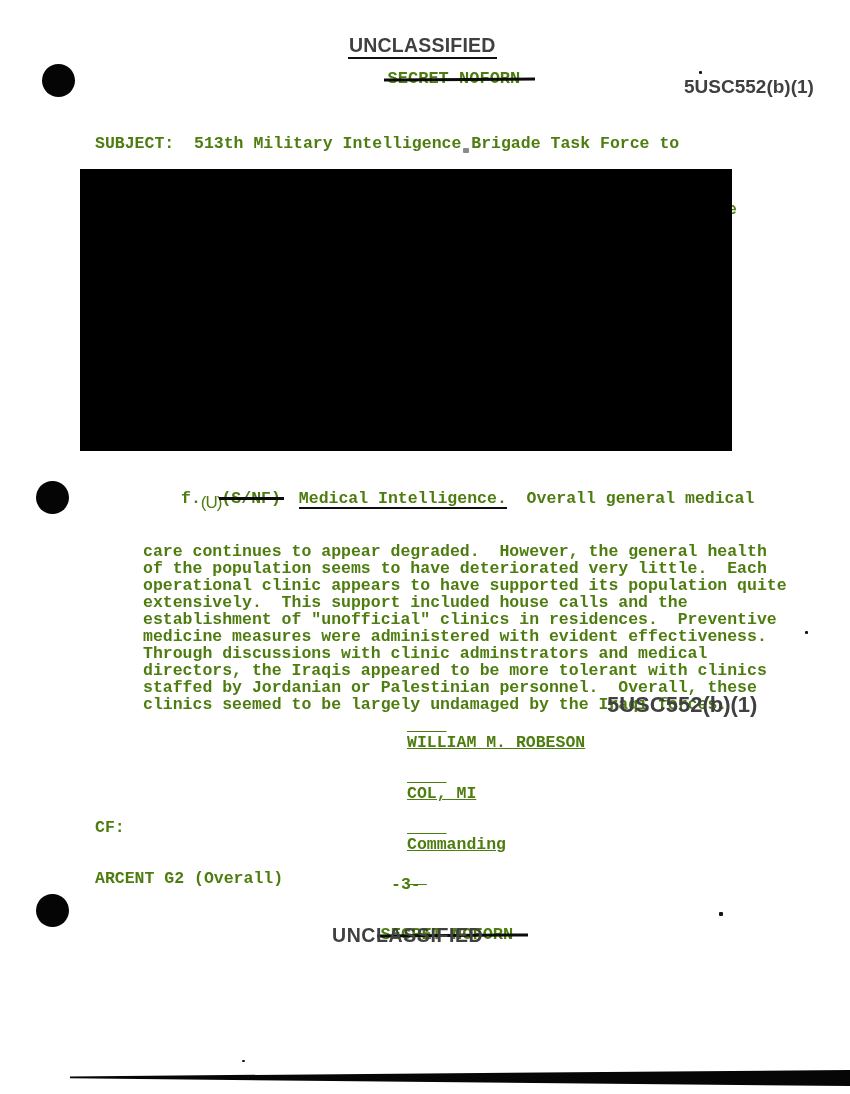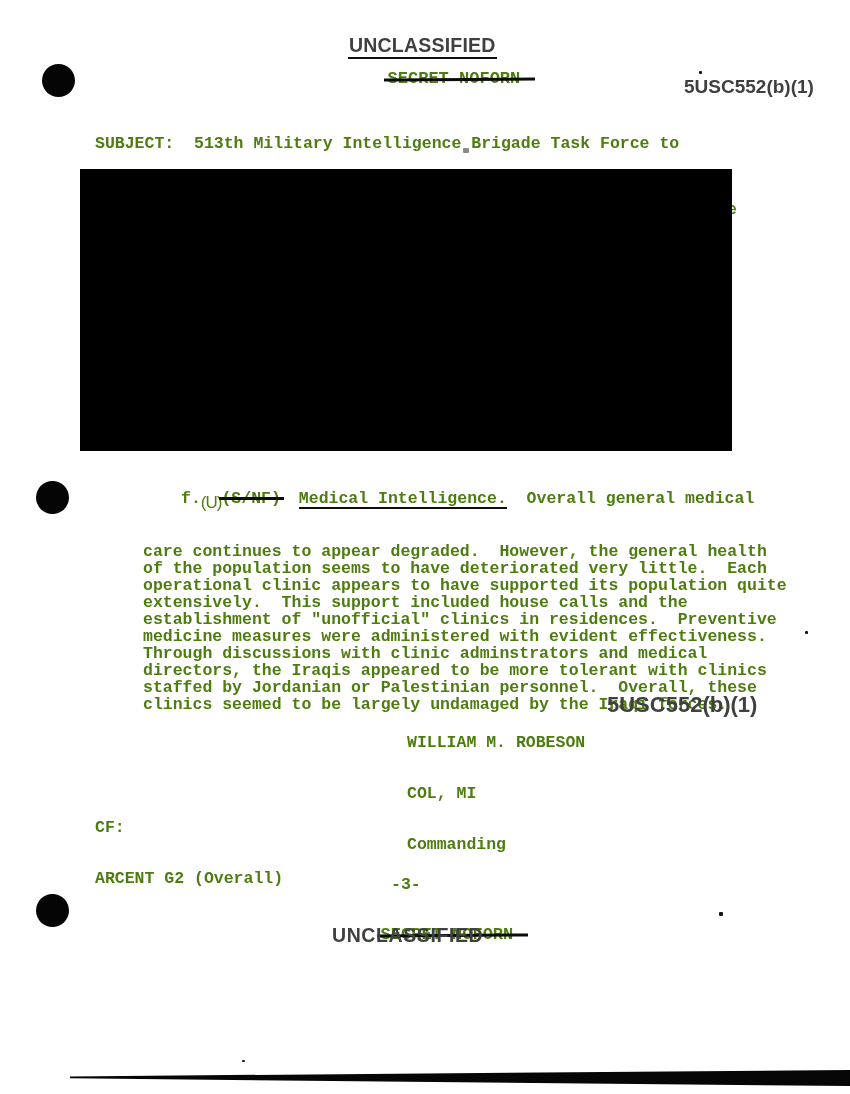--- a/index.html
+++ b/index.html
@@ -69,21 +69,21 @@
     font-family:"Liberation Sans", sans-serif;
     font-weight:normal;font-size:17px;
     display:inline-block;transform:translateY(5px);
     letter-spacing:-1px;
   }
   .heading-underline{
     border-bottom:2.5px solid #0d0d0d;
     margin-left:18px;
     display:inline-block;
   }
-  .sig{position:absolute;left:407px;top:700px;}
+  .sig{position:absolute;left:407px;top:700px;text-decoration:underline;}
   .foia-top{position:absolute;left:684px;top:76px;font-size:19px;}
   .foia-bottom{position:absolute;left:607px;top:692px;font-size:22px;}
   .cf{position:absolute;left:95px;top:785px;}
   .pageno{position:absolute;left:391px;top:876px;}
   .foot-secret{position:absolute;left:341px;top:909px;}
   .foot-unclass{position:absolute;left:332px;top:924px;font-size:19.5px;letter-spacing:0.6px;}
   
   .wedge{
     position:absolute;left:70px;top:1070px;width:780px;height:16px;
     background:#060606;

